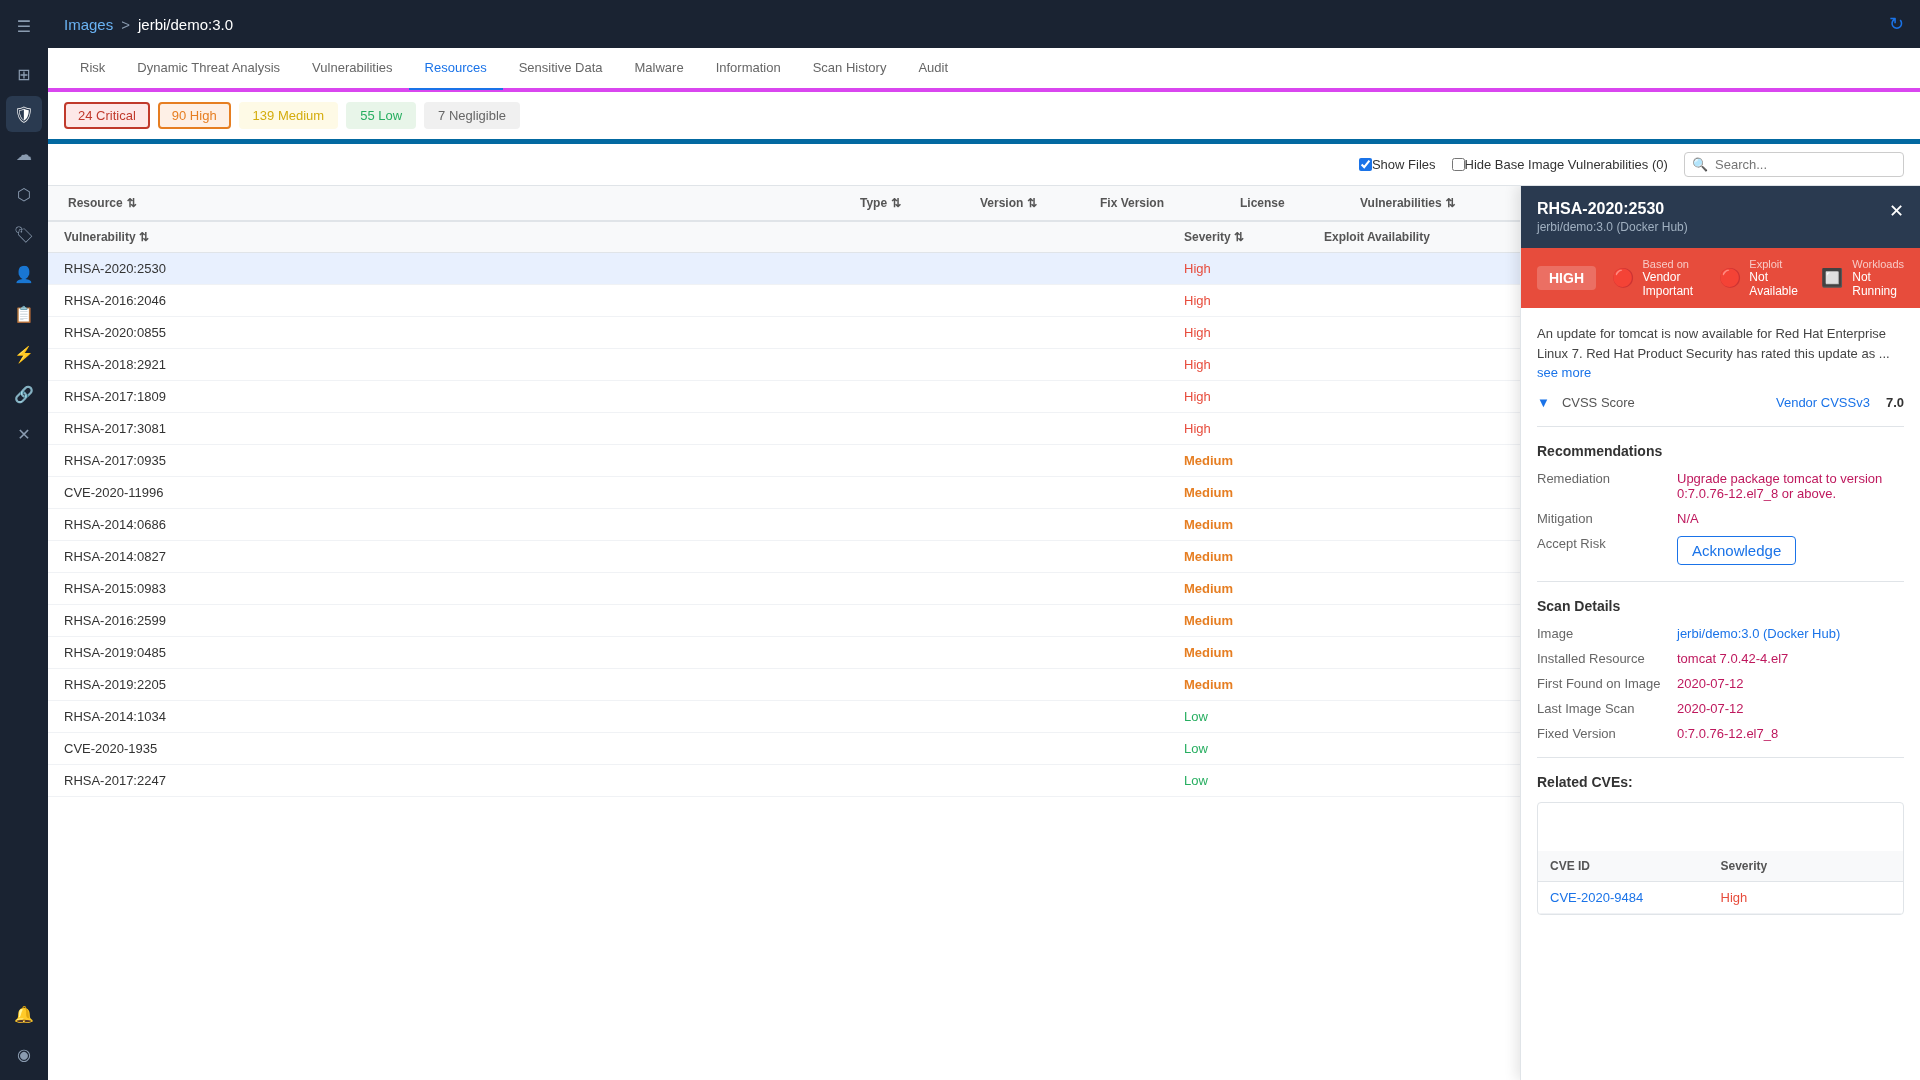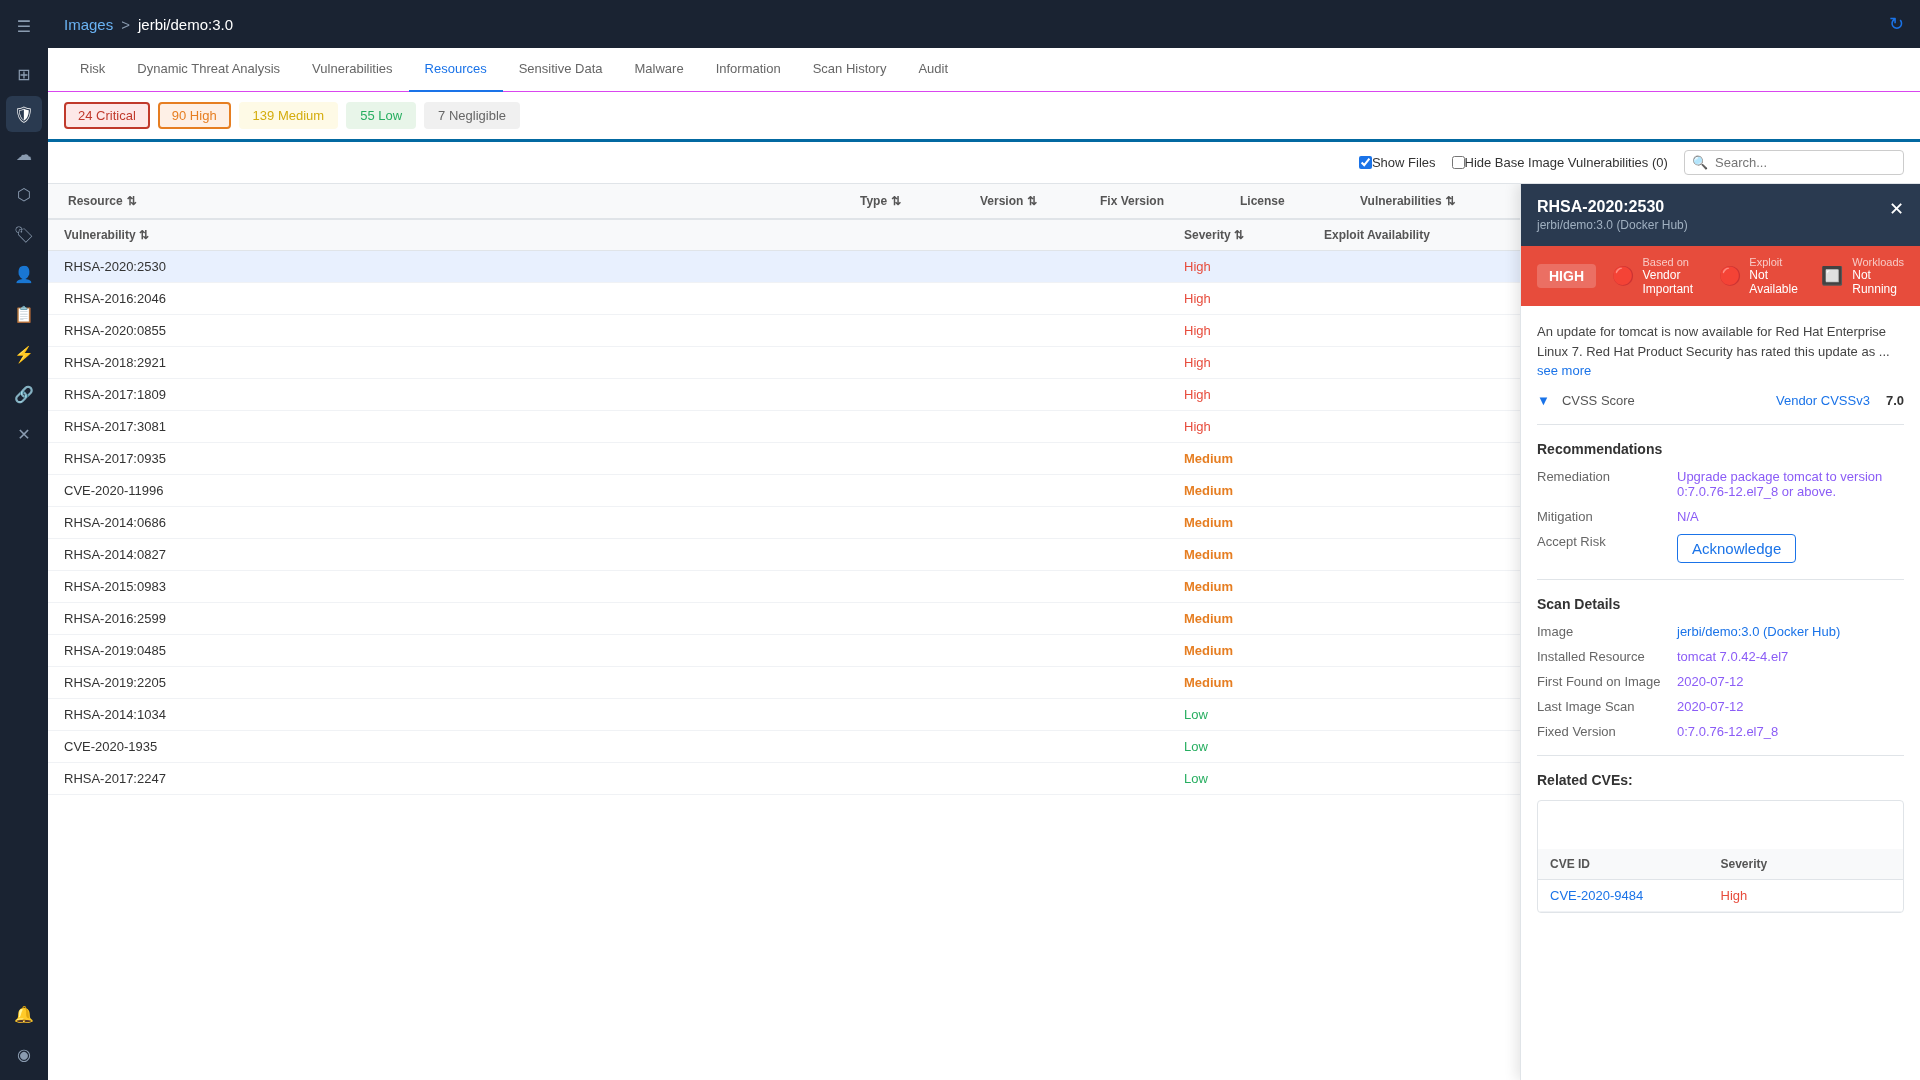--- a/index.html
+++ b/index.html
@@ -15,26 +15,26 @@
     .main { flex: 1; display: flex; flex-direction: column; overflow: hidden; }
 
     
     .topbar { background: #1a2332; color: #fff; padding: 0 16px; height: 48px; display: flex; align-items: center; justify-content: space-between; flex-shrink: 0; }
     .breadcrumb { display: flex; align-items: center; gap: 8px; font-size: 15px; }
     .breadcrumb a { color: #6ab3f3; text-decoration: none; }
     .breadcrumb span { color: #8a9bb0; }
     .breadcrumb .current { color: #fff; font-weight: 500; }
 
     
-    .tabs { background: #fff; border-bottom: 1px solid #d946ef; display: flex; align-items: center; padding: 0 16px; height: 44px; flex-shrink: 0; }
+    .tabs { background: #fff; border-bottom: 4px solid #d946ef; display: flex; align-items: center; padding: 0 16px; height: 44px; flex-shrink: 0; }
     .tab { padding: 0 16px; height: 44px; display: flex; align-items: center; cursor: pointer; color: #666; font-size: 13px; border-bottom: 2px solid transparent; }
     .tab.active { color: #1a73e8; border-bottom-color: #1a73e8; font-weight: 500; }
 
     
-    .filter-bar { background: #fff; padding: 10px 16px; display: flex; align-items: center; gap: 8px; border-bottom: 3px solid #0369a1; flex-shrink: 0; }
+    .filter-bar { background: #fff; padding: 10px 16px; display: flex; align-items: center; gap: 8px; border-bottom: 5px solid #0369a1; flex-shrink: 0; }
     .filter-badge { padding: 4px 12px; border-radius: 4px; font-size: 13px; font-weight: 500; cursor: pointer; border: 2px solid transparent; }
     .filter-badge.critical { background: #fde8e8; color: #c0392b; border-color: #c0392b; }
     .filter-badge.high { background: #fef0e6; color: #e67e22; border-color: #e67e22; }
     .filter-badge.medium { background: #fefae6; color: #d4ac0d; border-color: transparent; }
     .filter-badge.low { background: #e8f5e9; color: #27ae60; border-color: transparent; }
     .filter-badge.negligible { background: #f0f0f0; color: #666; border-color: transparent; }
 
     
     .options-bar { background: #fff; padding: 8px 16px; display: flex; align-items: center; justify-content: flex-end; gap: 16px; border-bottom: 1px solid #e0e4e8; flex-shrink: 0; }
     .checkbox-label { display: flex; font-size: 13px; color: #333; }
@@ -78,21 +78,21 @@
     .detail-desc { font-size: 13px; color: #444; line-height: 1.5; margin-bottom: 12px; }
     .see-more { color: #1a73e8; cursor: pointer; font-size: 13px; }
     .cvss-row { display: flex; align-items: center; gap: 8px; margin-bottom: 16px; font-size: 13px; }
     .cvss-label { color: #1a73e8; cursor: pointer; }
     .cvss-vendor { color: #1a73e8; }
     .cvss-score { font-weight: 600; color: #333; }
 
     .section-title { font-size: 14px; font-weight: 600; color: #333; margin-bottom: 12px; }
     .field-row { display: flex; margin-bottom: 10px; font-size: 13px; }
     .field-label { width: 140px; color: #666; flex-shrink: 0; }
-    .field-value { color: #8b5cf6; }
+    .field-value { color: #be185d; }
     .field-value.link { color: #1a73e8; cursor: pointer; text-decoration: none; }
     .acknowledge-btn { background: #fff; border: 1px solid #1a73e8; color: #1a73e8; padding: 5px 14px; border-radius: 4px; cursor: pointer; font-size: 15px; }
 
     .divider { border: none; border-top: 1px solid #e0e4e8; margin: 16px 0; }
 
     .scan-details { margin-bottom: 16px; }
     .related-cves { }
     .cve-table { border: 1px solid #e0e4e8; border-radius: 4px; overflow: hidden; }
     .cve-header { display: grid; grid-template-columns: 1fr 1fr; padding: 8px 12px; background: #f8f9fa; border-bottom: 1px solid #e0e4e8; font-weight: 600; font-size: 12px; color: #555; margin-top: 48px; }
     .cve-row { display: grid; grid-template-columns: 1fr 1fr; padding: 8px 12px; border-bottom: 1px solid #f0f2f5; }

